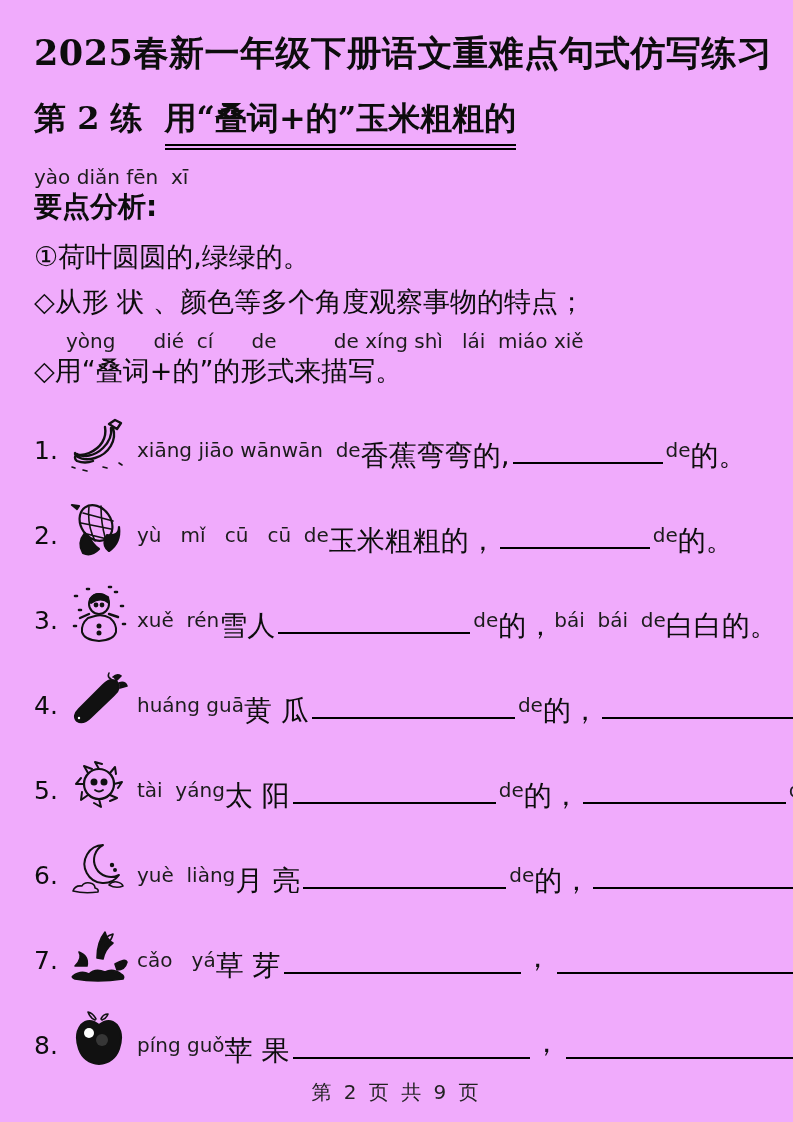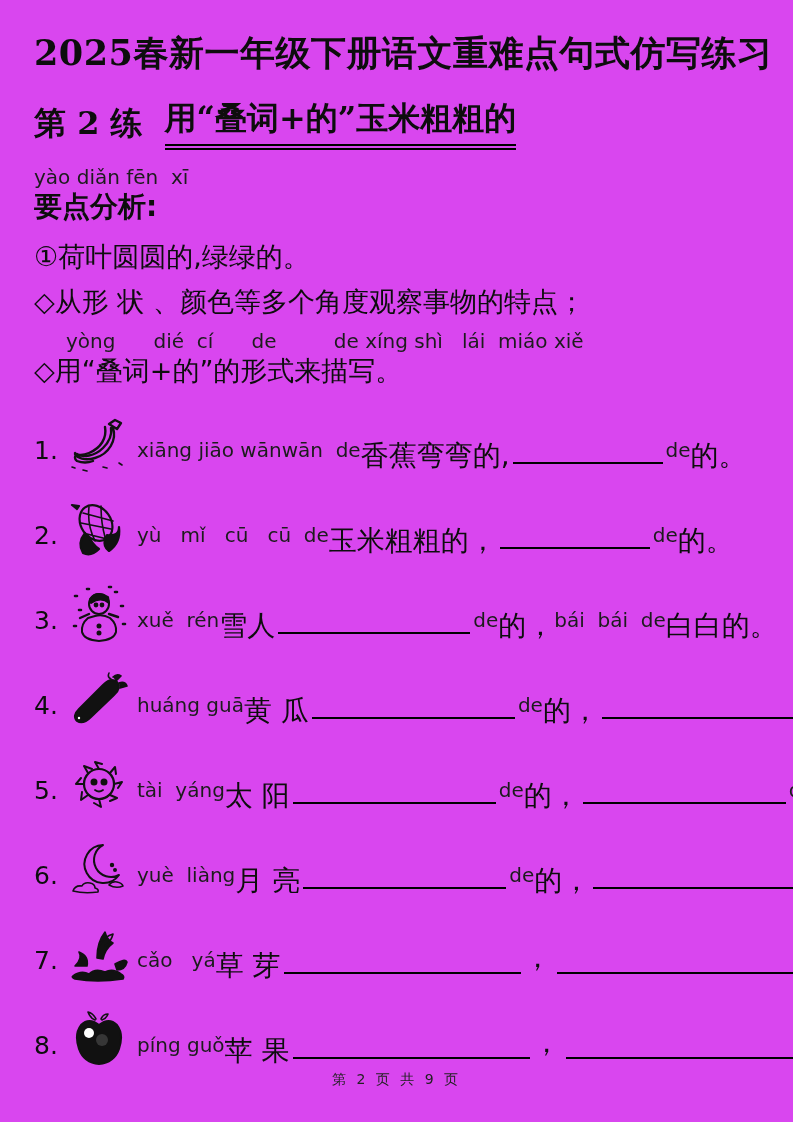--- a/index.html
+++ b/index.html
@@ -1,28 +1,28 @@
 <!DOCTYPE html>
 <html><head>
 <meta charset="utf-8">
 <style>
   html,body{margin:0;padding:0;background:#e8e8e8;}
   .page{
-    width:793px;height:1122px;background:#d946ef;color:#111;
+    width:793px;height:1122px;background:#f0abfc;color:#111;
     font-family:"DejaVu Sans",sans-serif;
     margin:0 auto;position:relative;box-sizing:border-box;
     padding:30px 34px 0 34px;overflow:hidden;
   }
   
   .t1{
     font-family:"DejaVu Serif",serif;font-weight:bold;font-size:35px;
     letter-spacing:.5px;white-space:nowrap;color:#0d0d0d;
   }
   .t2{margin-top:20px;font-family:"DejaVu Serif",serif;font-weight:bold;
-      font-size:32px;white-space:nowrap;color:#0d0d0d;display:flex;align-items:center;}
+      font-size:32px;white-space:nowrap;color:#0d0d0d;display:flex;align-items:flex-start;}
   .t2 .prefix{margin-right:22px;}
   .t2 .underlined{border-bottom:6px double #000;padding-bottom:3px;}
   
   .py{display:block;font-size:20px;line-height:1.15;color:#1c1c1c;white-space:pre;}
   .cn{display:block;font-size:27px;line-height:1.3;color:#0d0d0d;white-space:pre;}
   .ana{margin-top:16px;}
   .ana.head .cn{font-weight:bold;font-size:28px;}
   .ana.example{margin-top:14px;}
   .ana.example .py{padding-left:36px;}
   .ana.point{margin-top:10px;}
@@ -32,22 +32,22 @@
   .num{font-size:25px;width:33px;flex:none;margin-bottom:8px;color:#0d0d0d;}
   .icon{width:64px;height:60px;flex:none;margin-right:6px;align-self:center;margin-top:6px;}
   .icon svg{width:100%;height:100%;}
   .ru{display:flex;flex:none;}
   .ru .cnr{font-size:28px;line-height:1.2;color:#0d0d0d;white-space:pre;}
   .ru.ct{}
   .blank{border-bottom:2px solid #000;height:2px;flex:none;margin:0 3px 9px 3px;}
   .w150{width:150px;}.w190{width:192px;}.w205{width:203px;}.w235{width:237px;}
   .punct{font-size:28px;flex:none;margin:0 2px 6px 0;color:#0d0d0d;}
   
-  .footer{position:absolute;left:0;right:0;bottom:33px;text-align:center;
-          font-size:14px;letter-spacing:3px;color:#222;}
+  .footer{position:absolute;left:0;right:0;bottom:16px;text-align:center;
+          font-size:20px;letter-spacing:3px;color:#222;}
 </style>
 </head>
 <body>
 
 <div class="page">
 
   <div class="t1">2025春新一年级下册语文重难点句式仿写练习</div>
 
   <div class="t2">
     <span class="prefix">第 2 练</span>

